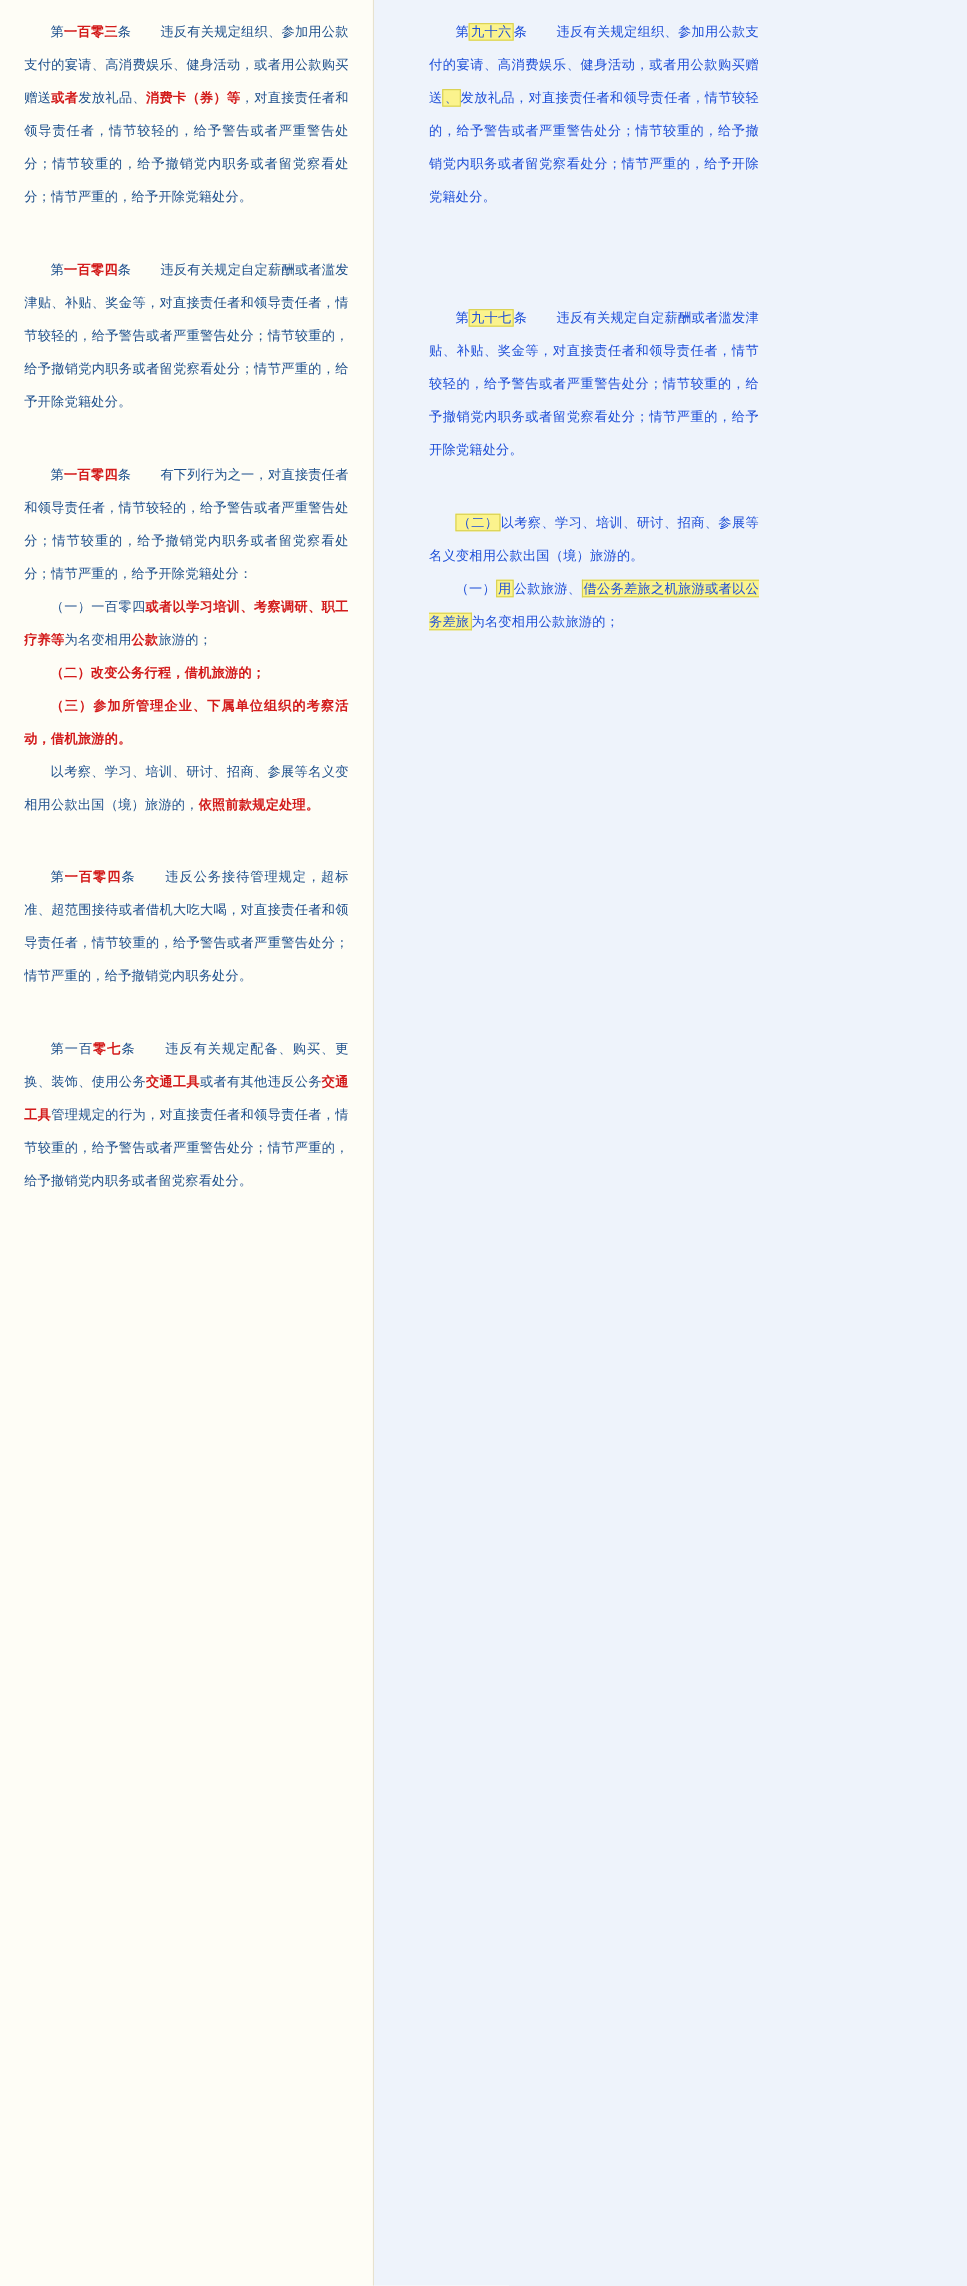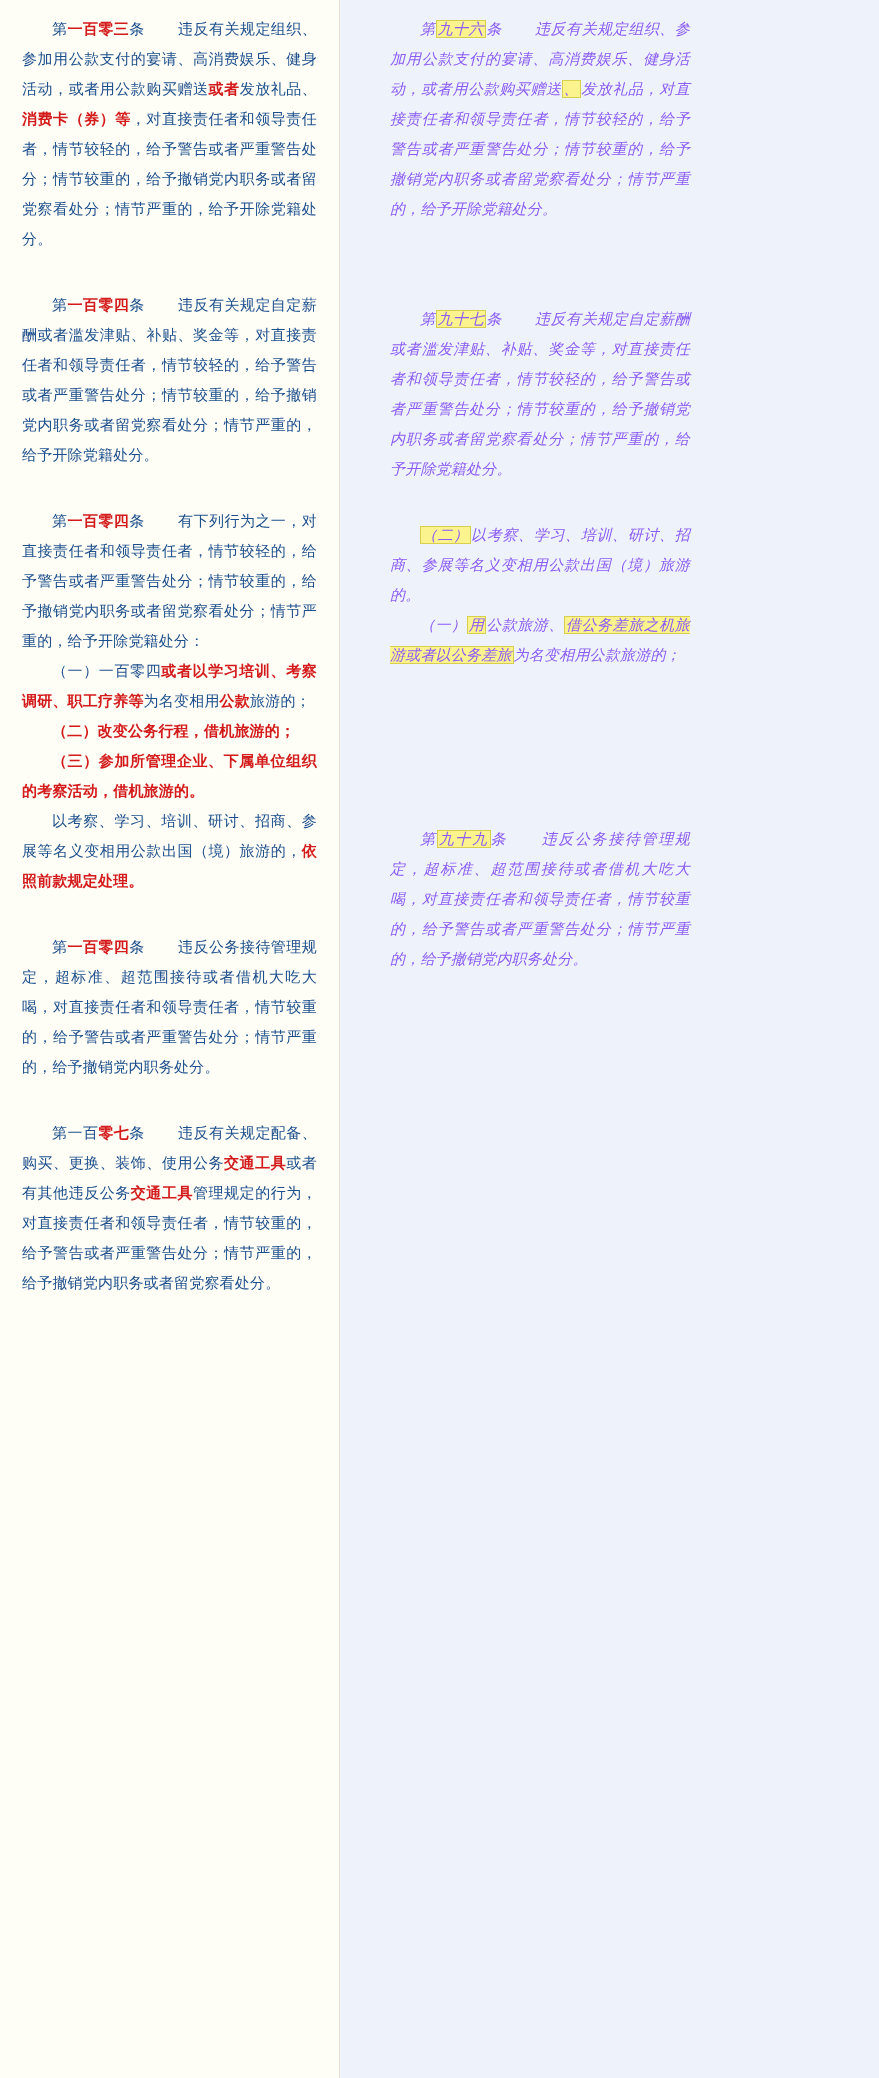--- a/index.html
+++ b/index.html
@@ -32,30 +32,29 @@
   }
   .col-right .inner {
     width: 300px;
     margin-left: 28px;
   }
   .art {
     margin-bottom: 26px;
   }
   .art p {
     margin: 0;
-    font-size: 15px;
+    font-size: 12px;
     line-height: 30px;
     letter-spacing: 0.2px;
     color: #1d4f8c;
     text-align: justify;
     text-justify: inter-ideograph;
   }
   .col-right .art p {
-    color: #8b5cf6;
-    font-style: italic;
+    color: #1d4ed8;
   }
   .indent {
     text-indent: 2em;
   }
   .gap {
     display: inline-block;
     width: 2.2em;
   }
   .red {
     color: #d31b1b;
@@ -152,25 +151,20 @@
         <p class="indent">
           <span class="hl">（二）</span><span>以考察、学习、培训、研讨、招商、参展等名义变相用公款出国（境）旅游的。</span>
         </p>
         <p class="indent">
           <span>（一）</span><span class="hl">用</span><span>公款旅游、</span><span class="hl">借公务差旅之机旅游或者以公务差旅</span><span>为名变相用公款旅游的；</span>
         </p>
       </div>
 
       <div class="spacer-big"></div>
 
-      <div class="art">
-        <p class="indent">
-          <span>第</span><span class="hl">九十九</span><span>条</span><span class="gap"></span><span>违反公务接待管理规定，超标准、超范围接待或者借机大吃大喝，对直接责任者和领导责任者，情节较重的，给予警告或者严重警告处分；情节严重的，给予撤销党内职务处分。</span>
-        </p>
-      </div>
 
       <div class="spacer-small"></div>
 
 
     </div>
   </div>
 
 </div>
 
 </body></html>

